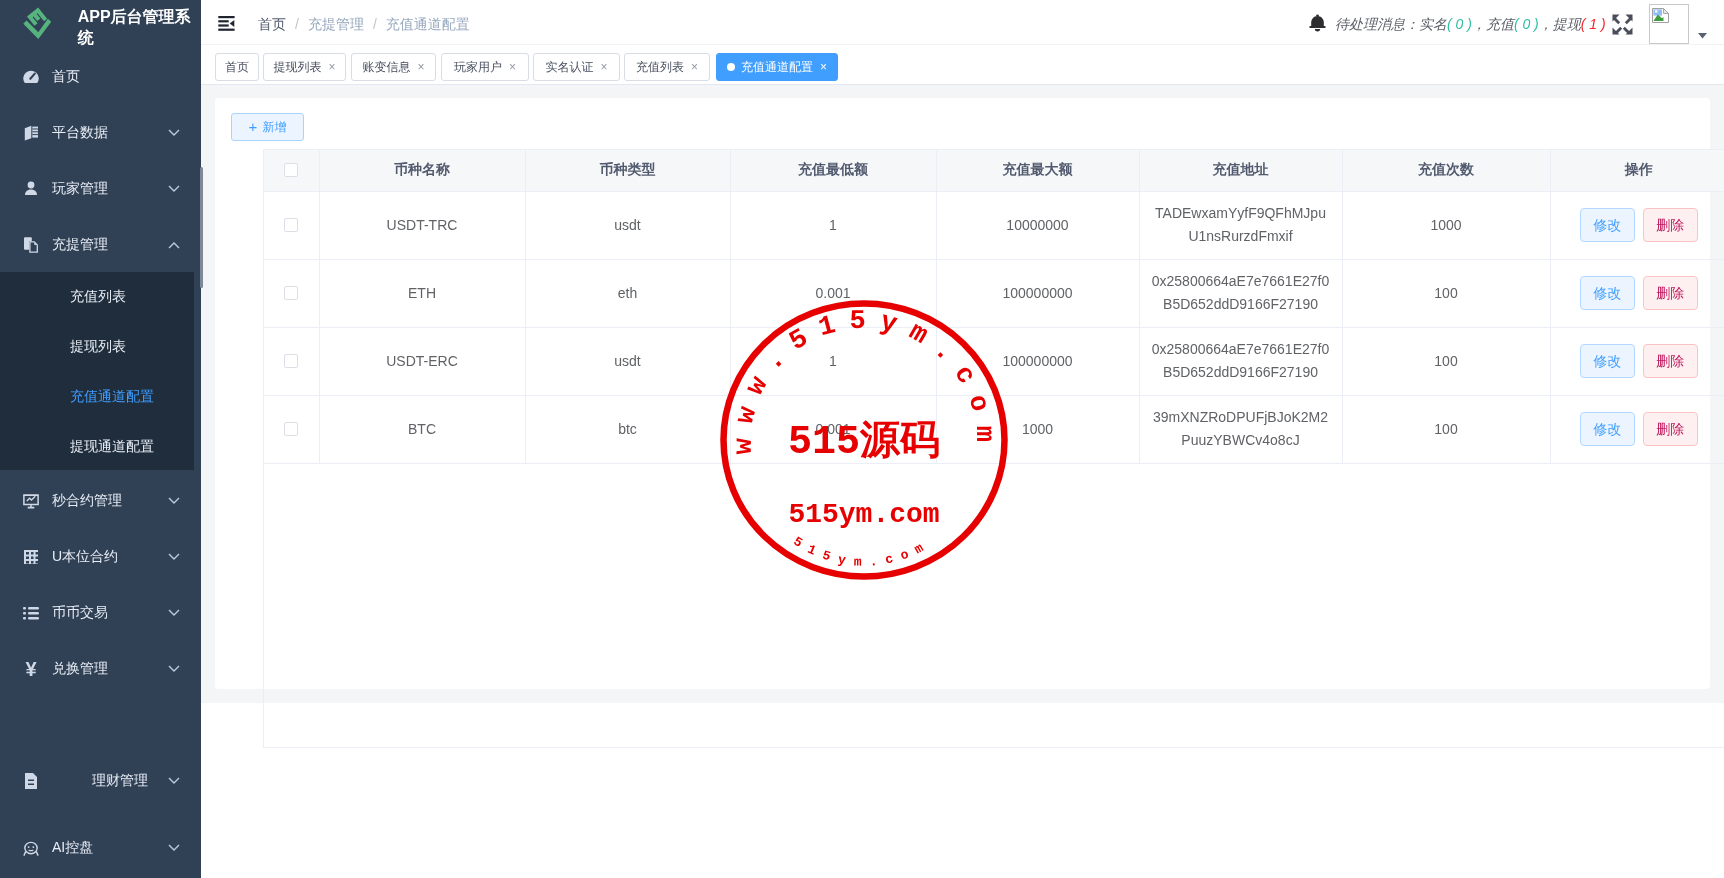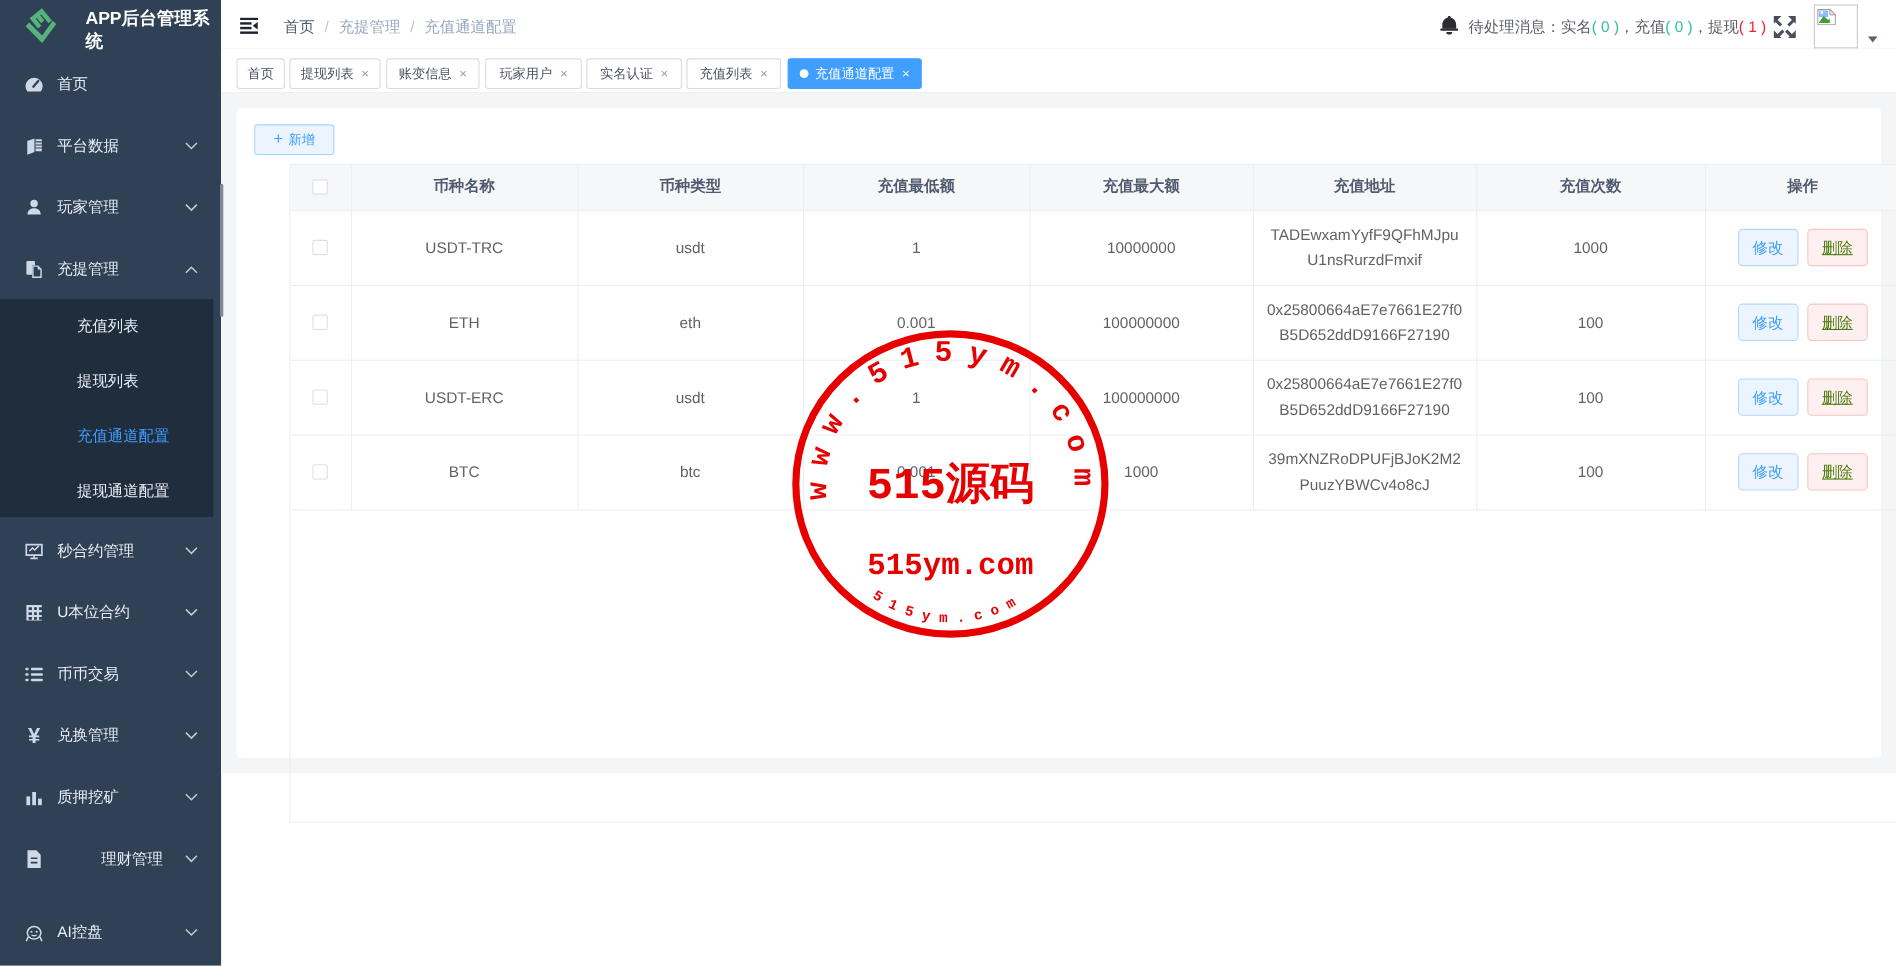--- a/index.html
+++ b/index.html
@@ -18,21 +18,21 @@
 .ar svg { display:block; }
 #submenu { position:absolute; left:0; top:272px; width:194px; height:198px; background:#1f2d3d; }
 .smi { position:absolute; left:70px; height:50px; display:flex; align-items:center; color:#e8edf5; font-size:14px; width:135px; }
 .smi.on { color:#409eff; }
 
 
 #header { position:absolute; left:201px; top:0; width:1523px; height:45px; background:#fff; border-bottom:1px solid #f2f2f2; }
 #crumb { position:absolute; left:258px; top:16px; font-size:14px; color:#97a8be; }
 #crumb .h { color:#515a6e; }
 #crumb .s { color:#c0c4cc; margin:0 9px; }
-#notif { position:absolute; top:16px; left:1335px; font-size:14px; color:#5a5e66; white-space:nowrap; }
+#notif { position:absolute; top:16px; left:1335px; font-size:14px; color:#5a5e66; white-space:nowrap;font-style:italic; }
 #notif .g { color:#2fbfa2; }
 #notif .r { color:#f5222d; }
 #avatar { position:absolute; left:1649px; top:4px; width:40px; height:40px; border:1px solid #c9c9c9; background:#fff; }
 
 
 #tabsbar { position:absolute; left:201px; top:45px; width:1523px; height:40px; background:#fff; border-bottom:1px solid #e4e7ed; }
 .tab { position:absolute; top:53px; height:28px; border:1px solid #d8dce5; background:#fff; border-radius:3px; display:flex; align-items:center; justify-content:center; font-size:12px; color:#495060; }
 .tab .x { color:#9299a5; font-size:12px; margin-left:7px; }
 .tab.on { background:#409eff; border-color:#409eff; color:#fff; }
 .tab.on .x { color:#fff; }
@@ -45,21 +45,21 @@
 #tablewrap { position:absolute; left:16px; top:51px; width:1465px; height:599px; border:1px solid #ebeef5;margin-left:32px; }
 table { border-collapse:collapse; table-layout:fixed; width:1463px; font-size:14px; }
 th, td { border-right:1px solid #ebeef5; border-bottom:1px solid #ebeef5; text-align:center; padding:0; }
 th:last-child, td:last-child { border-right:none; }
 th { height:41px; background:#f6f7f9; color:#515a6e; font-weight:bold; }
 td { height:68px; color:#606266; }
 .addr { line-height:23px; }
 .ckb { width:14px; height:14px; border:1px solid #dcdfe6; border-radius:2px; background:#fff; margin:0 auto; }
 .opbtn { display:inline-block; width:55px; height:34px; line-height:32px; border-radius:4px; font-size:14px; }
 .b-edit { background:#ecf5ff; border:1px solid #b3d8ff; color:#409eff; margin-right:8px; }
-.b-del { background:#fef0f0; border:1px solid #fbc4c4; color:#4d7c0f;text-decoration:underline; }
+.b-del { background:#fef0f0; border:1px solid #fbc4c4; color:#be185d; }
 
 
 #stamp { position:absolute; left:714px; top:290px; width:300px; height:300px; z-index:50; }
 </style>
 </head>
 <body>
 
 <div id="sidebar">
   <div id="logo">
     <svg width="31" height="34" viewBox="0 0 31 34" style="margin-top:-10px;">
@@ -178,37 +178,20 @@
       <span class="tx">币币交易</span>
       <span class="ar">
         <svg width="12" height="8" viewBox="0 0 12 8">
           <path d="M1 1l5 5 5-5" stroke="#bfcbd9" stroke-width="1.4" fill="none"></path>
         </svg>
       </span>
     </div>
   <div class="mi" style="top:641px;">
       <span class="ic" style="color:#cfd8e6;font-size:20px;font-weight:bold;">¥</span>
       <span class="tx">兑换管理</span>
-      <span class="ar">
-        <svg width="12" height="8" viewBox="0 0 12 8">
-          <path d="M1 1l5 5 5-5" stroke="#bfcbd9" stroke-width="1.4" fill="none"></path>
-        </svg>
-      </span>
-    </div>
-  <div class="mi" style="top:697px;">
-      <span class="ic">
-        <svg width="18" height="18" viewBox="0 0 18 18">
-          <g fill="#cfd8e6">
-            <rect x="2" y="8" width="3.4" height="8"></rect>
-            <rect x="7.3" y="4" width="3.4" height="12"></rect>
-            <rect x="12.6" y="10" width="3.4" height="6"></rect>
-          </g>
-        </svg>
-      </span>
-      <span class="tx">质押挖矿</span>
       <span class="ar">
         <svg width="12" height="8" viewBox="0 0 12 8">
           <path d="M1 1l5 5 5-5" stroke="#bfcbd9" stroke-width="1.4" fill="none"></path>
         </svg>
       </span>
     </div>
   <div class="mi" style="top:753px;gap:40px;">
       <span class="ic">
         <svg width="18" height="18" viewBox="0 0 18 18">
           <path fill="#cfd8e6" d="M3 1h8l4 4v12H3zm3 8h6V7.5H6zm0 4h6v-1.5H6z"></path>

